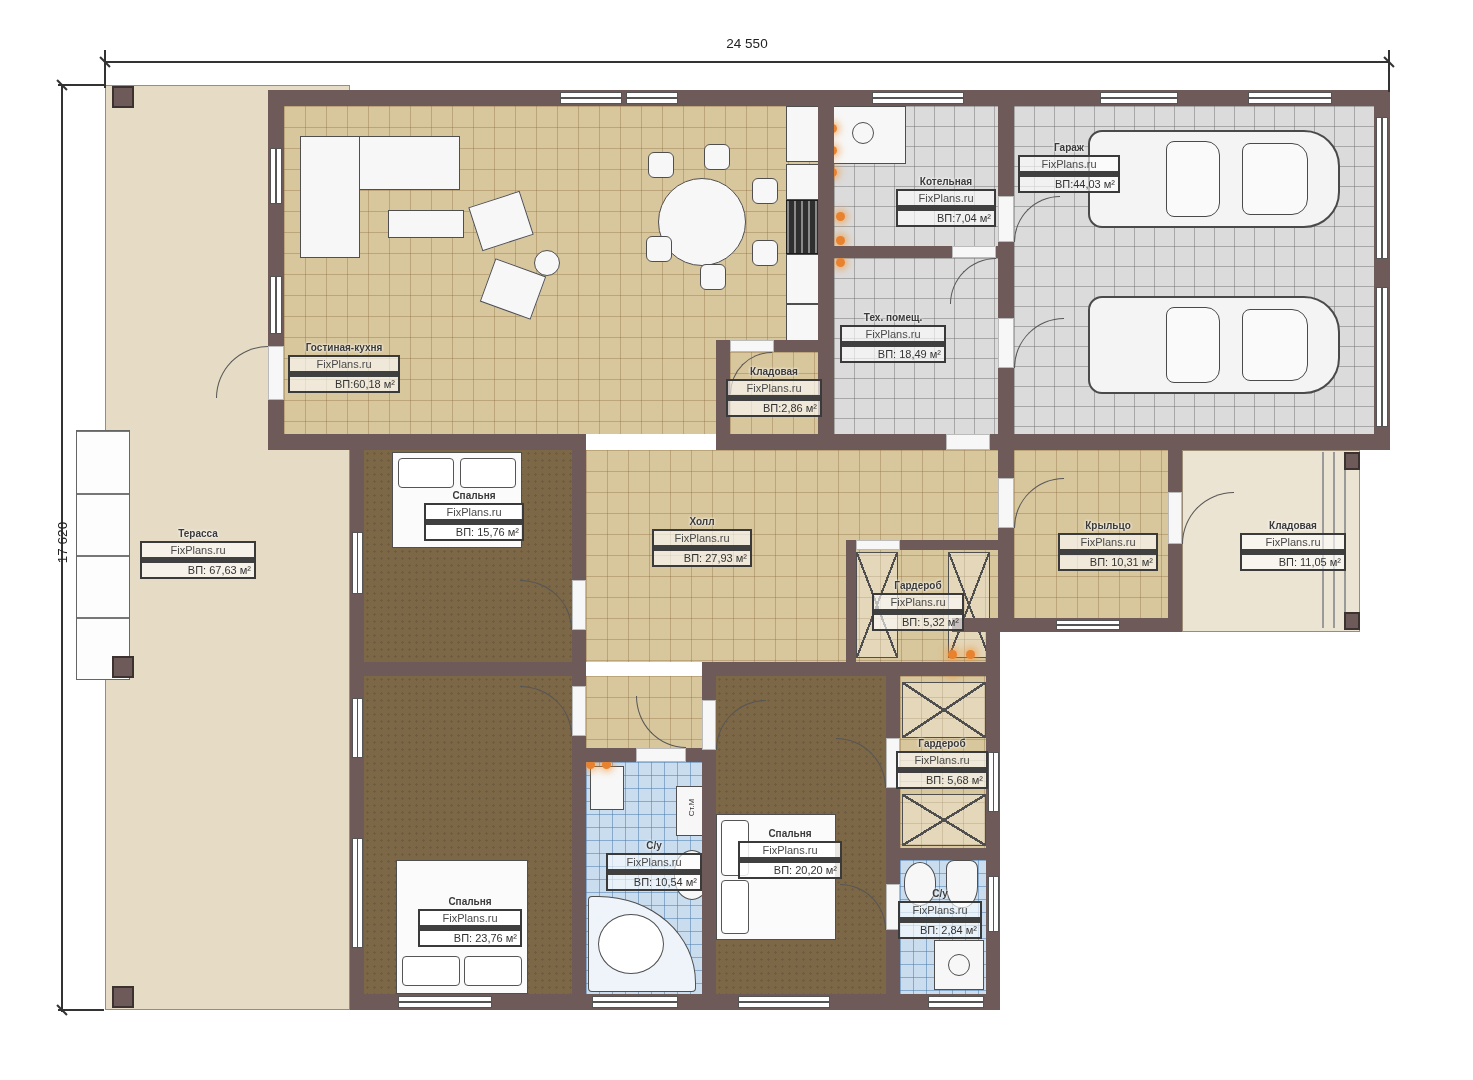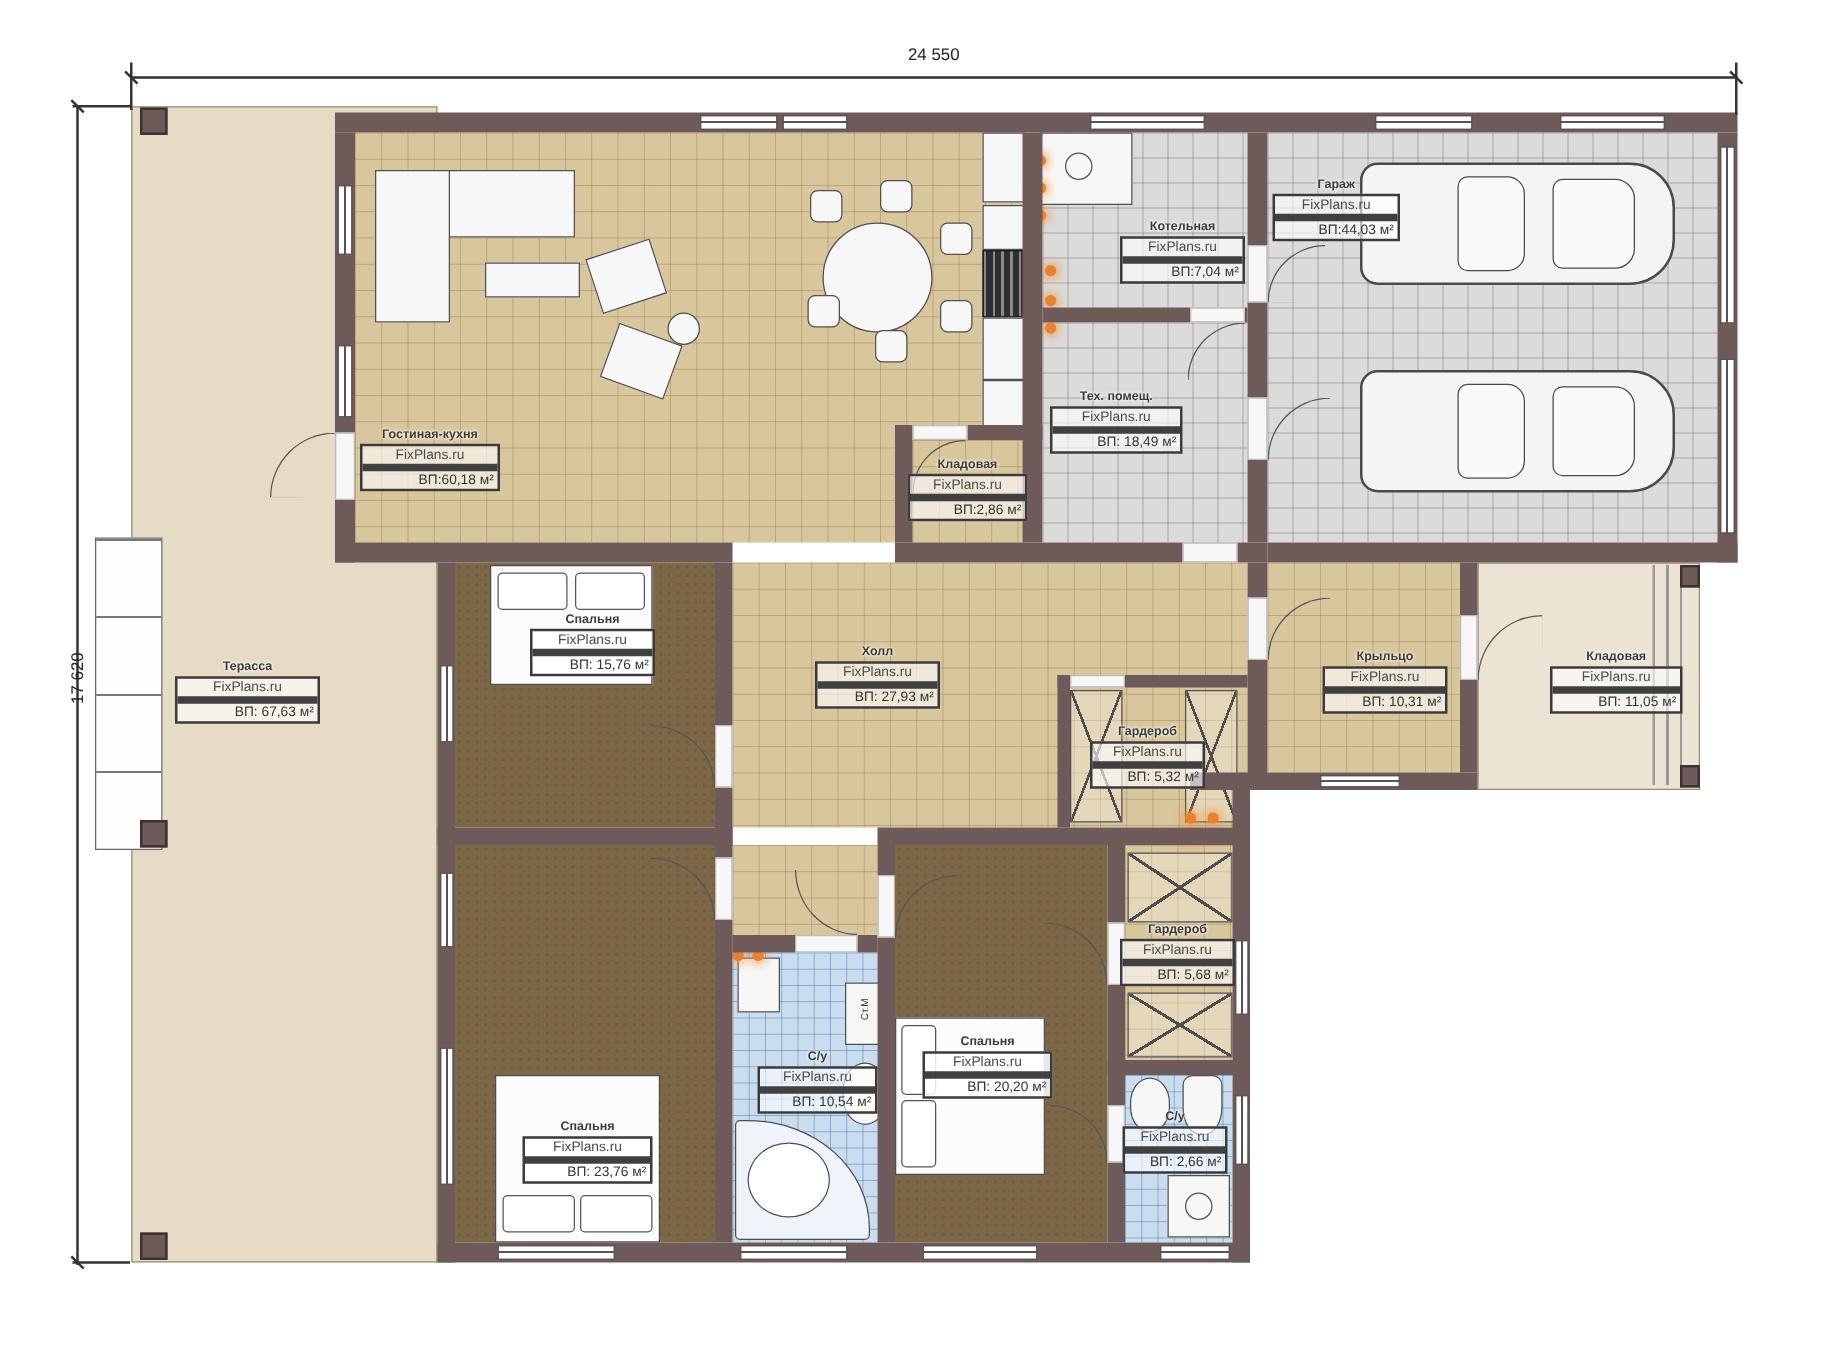--- a/index.html
+++ b/index.html
@@ -342,21 +342,21 @@
     <div class="rname">Спальня</div>
     <div class="rbox" style="background:rgba(255,255,255,.85)">
       <div class="rwm">FixPlans.ru</div>
       <div class="rarea">ВП: 20,20 м²</div>
     </div>
   </div>
   <div class="rlabel" style="left:898px;top:888px;width:84px">
     <div class="rname">С/у</div>
     <div class="rbox">
       <div class="rwm">FixPlans.ru</div>
-      <div class="rarea">ВП: 2,66 м²</div>
+      <div class="rarea">ВП: 2,84 м²</div>
     </div>
   </div>
 
   <div class="abs dline" style="left:105px;top:61px;width:1285px;height:2px"></div>
   <div class="abs dline" style="left:104px;top:50px;width:2px;height:38px"></div>
   <div class="abs dline" style="left:1388px;top:50px;width:2px;height:42px"></div>
   <div class="abs tick" style="left:98px;top:61px"></div>
   <div class="abs tick" style="left:1382px;top:61px"></div>
   <div class="abs dlabel" style="left:697px;top:36px;width:100px">24 550</div>
 

